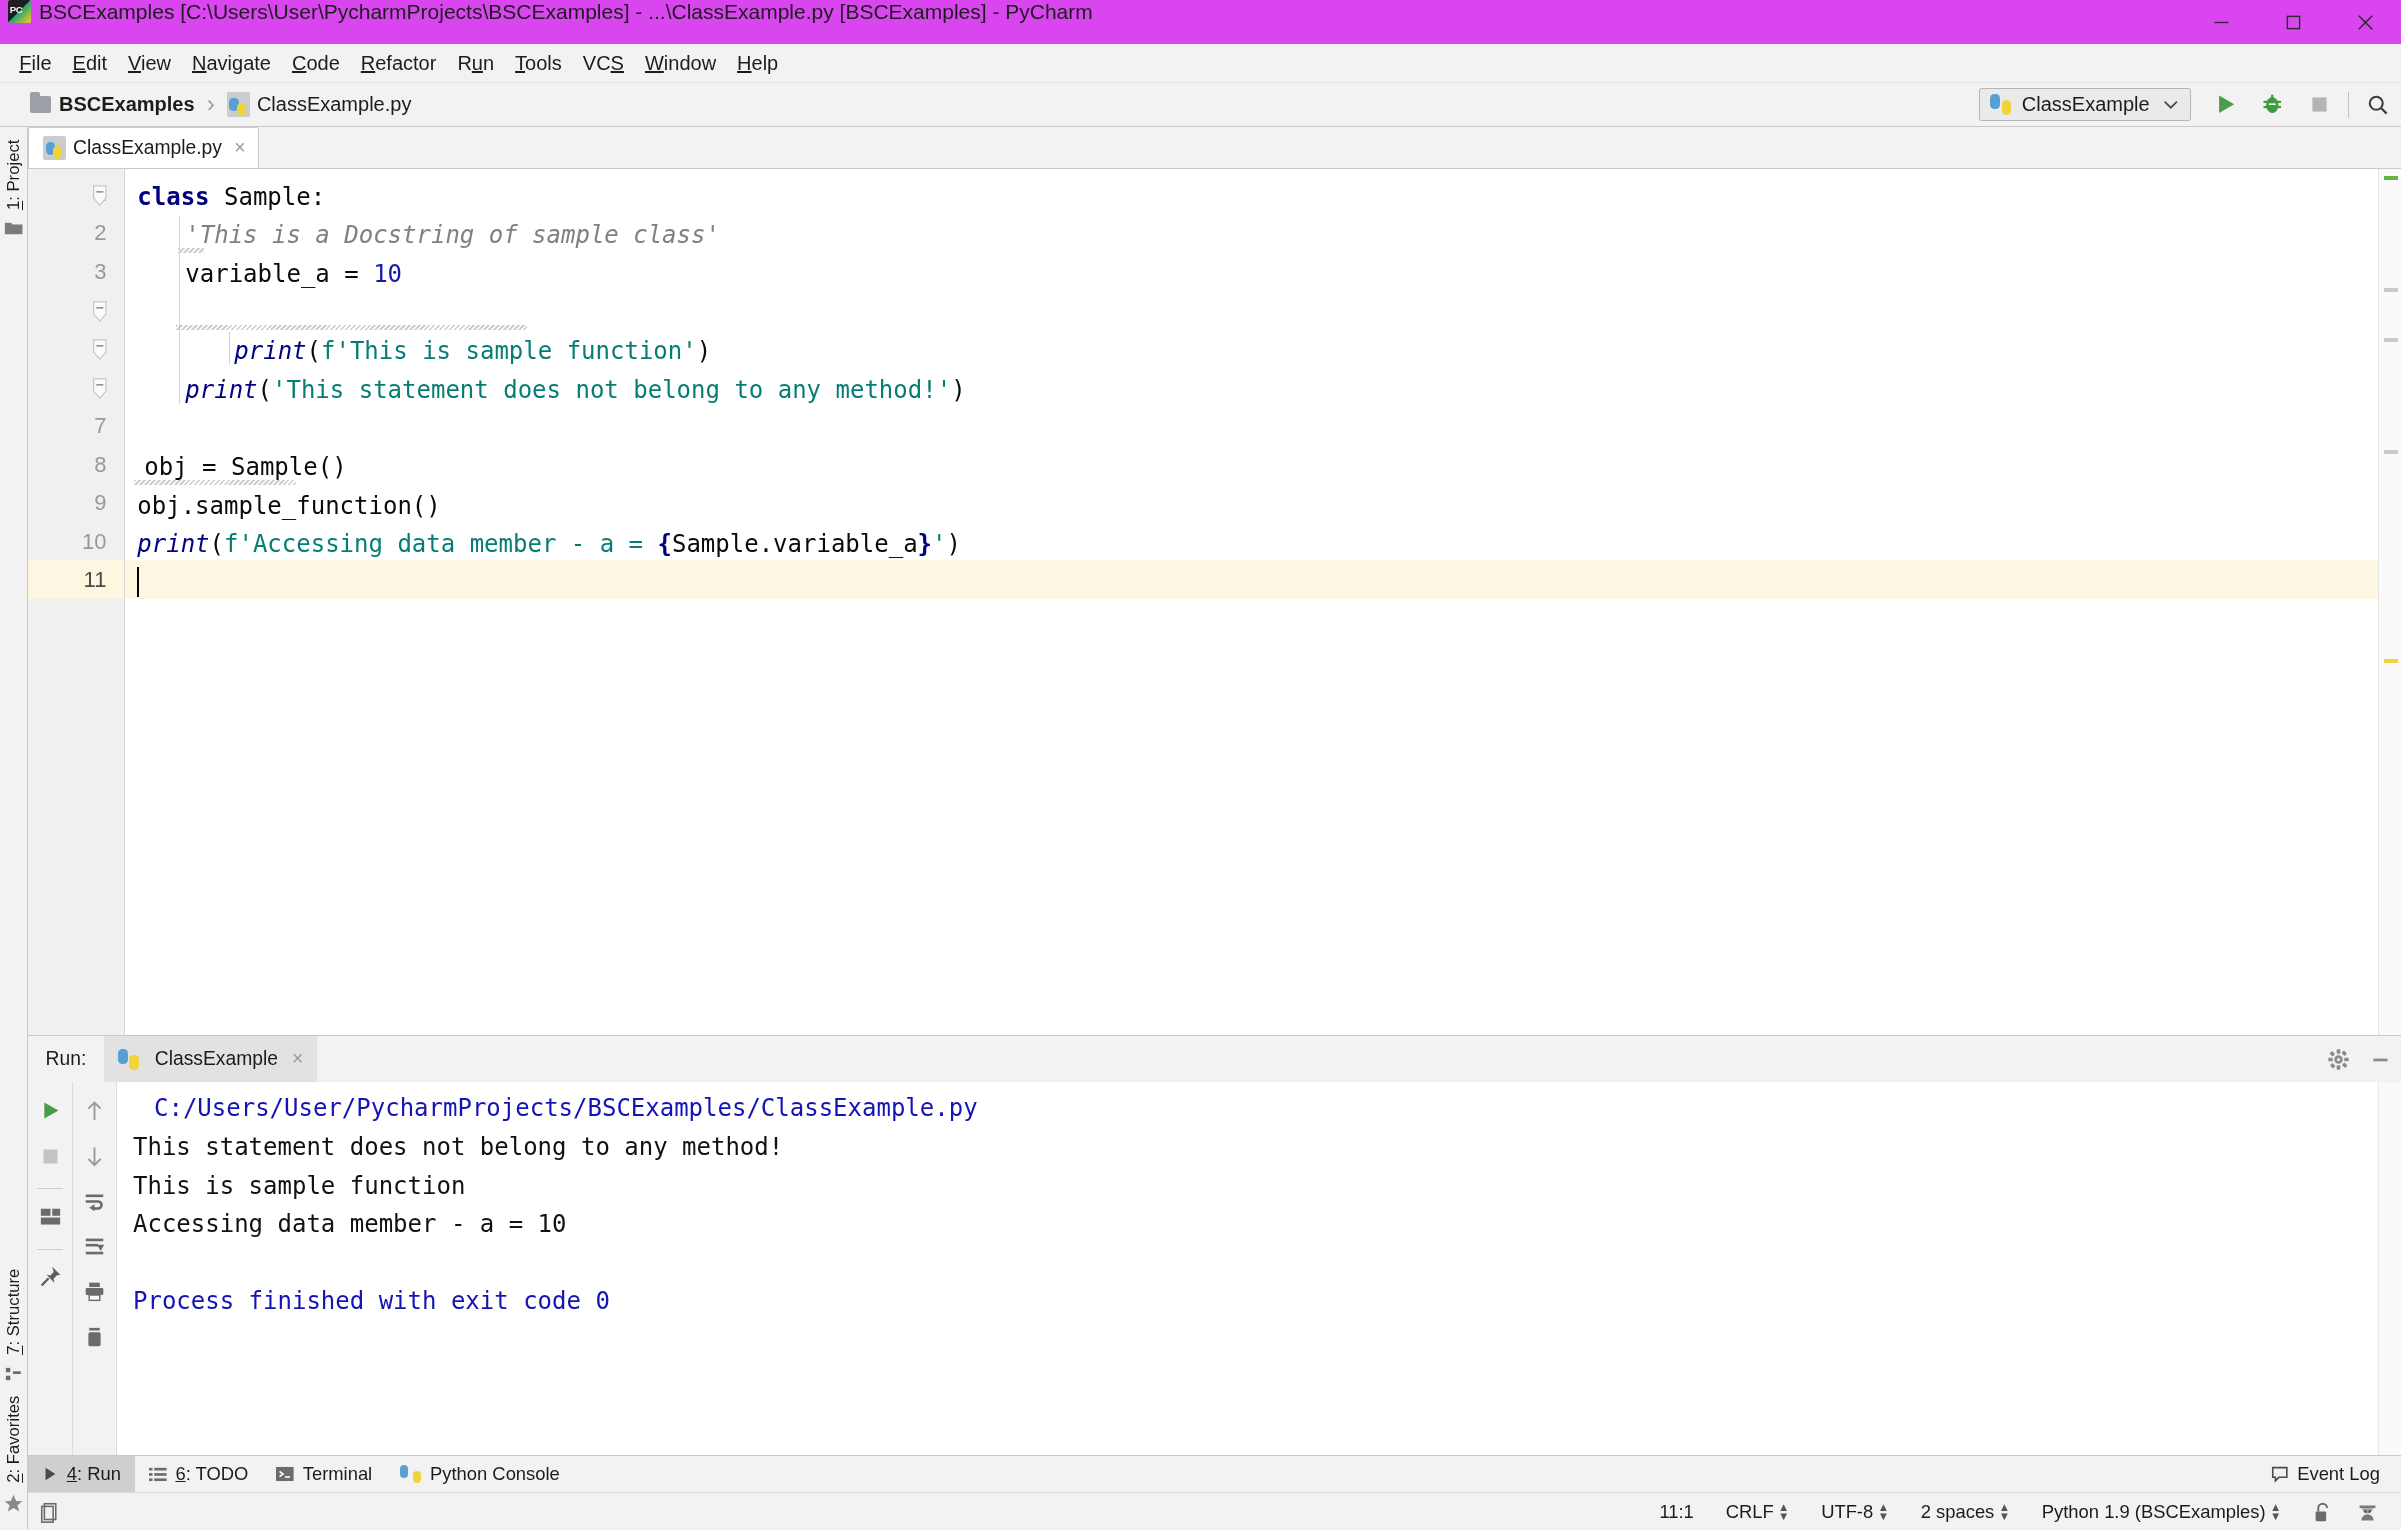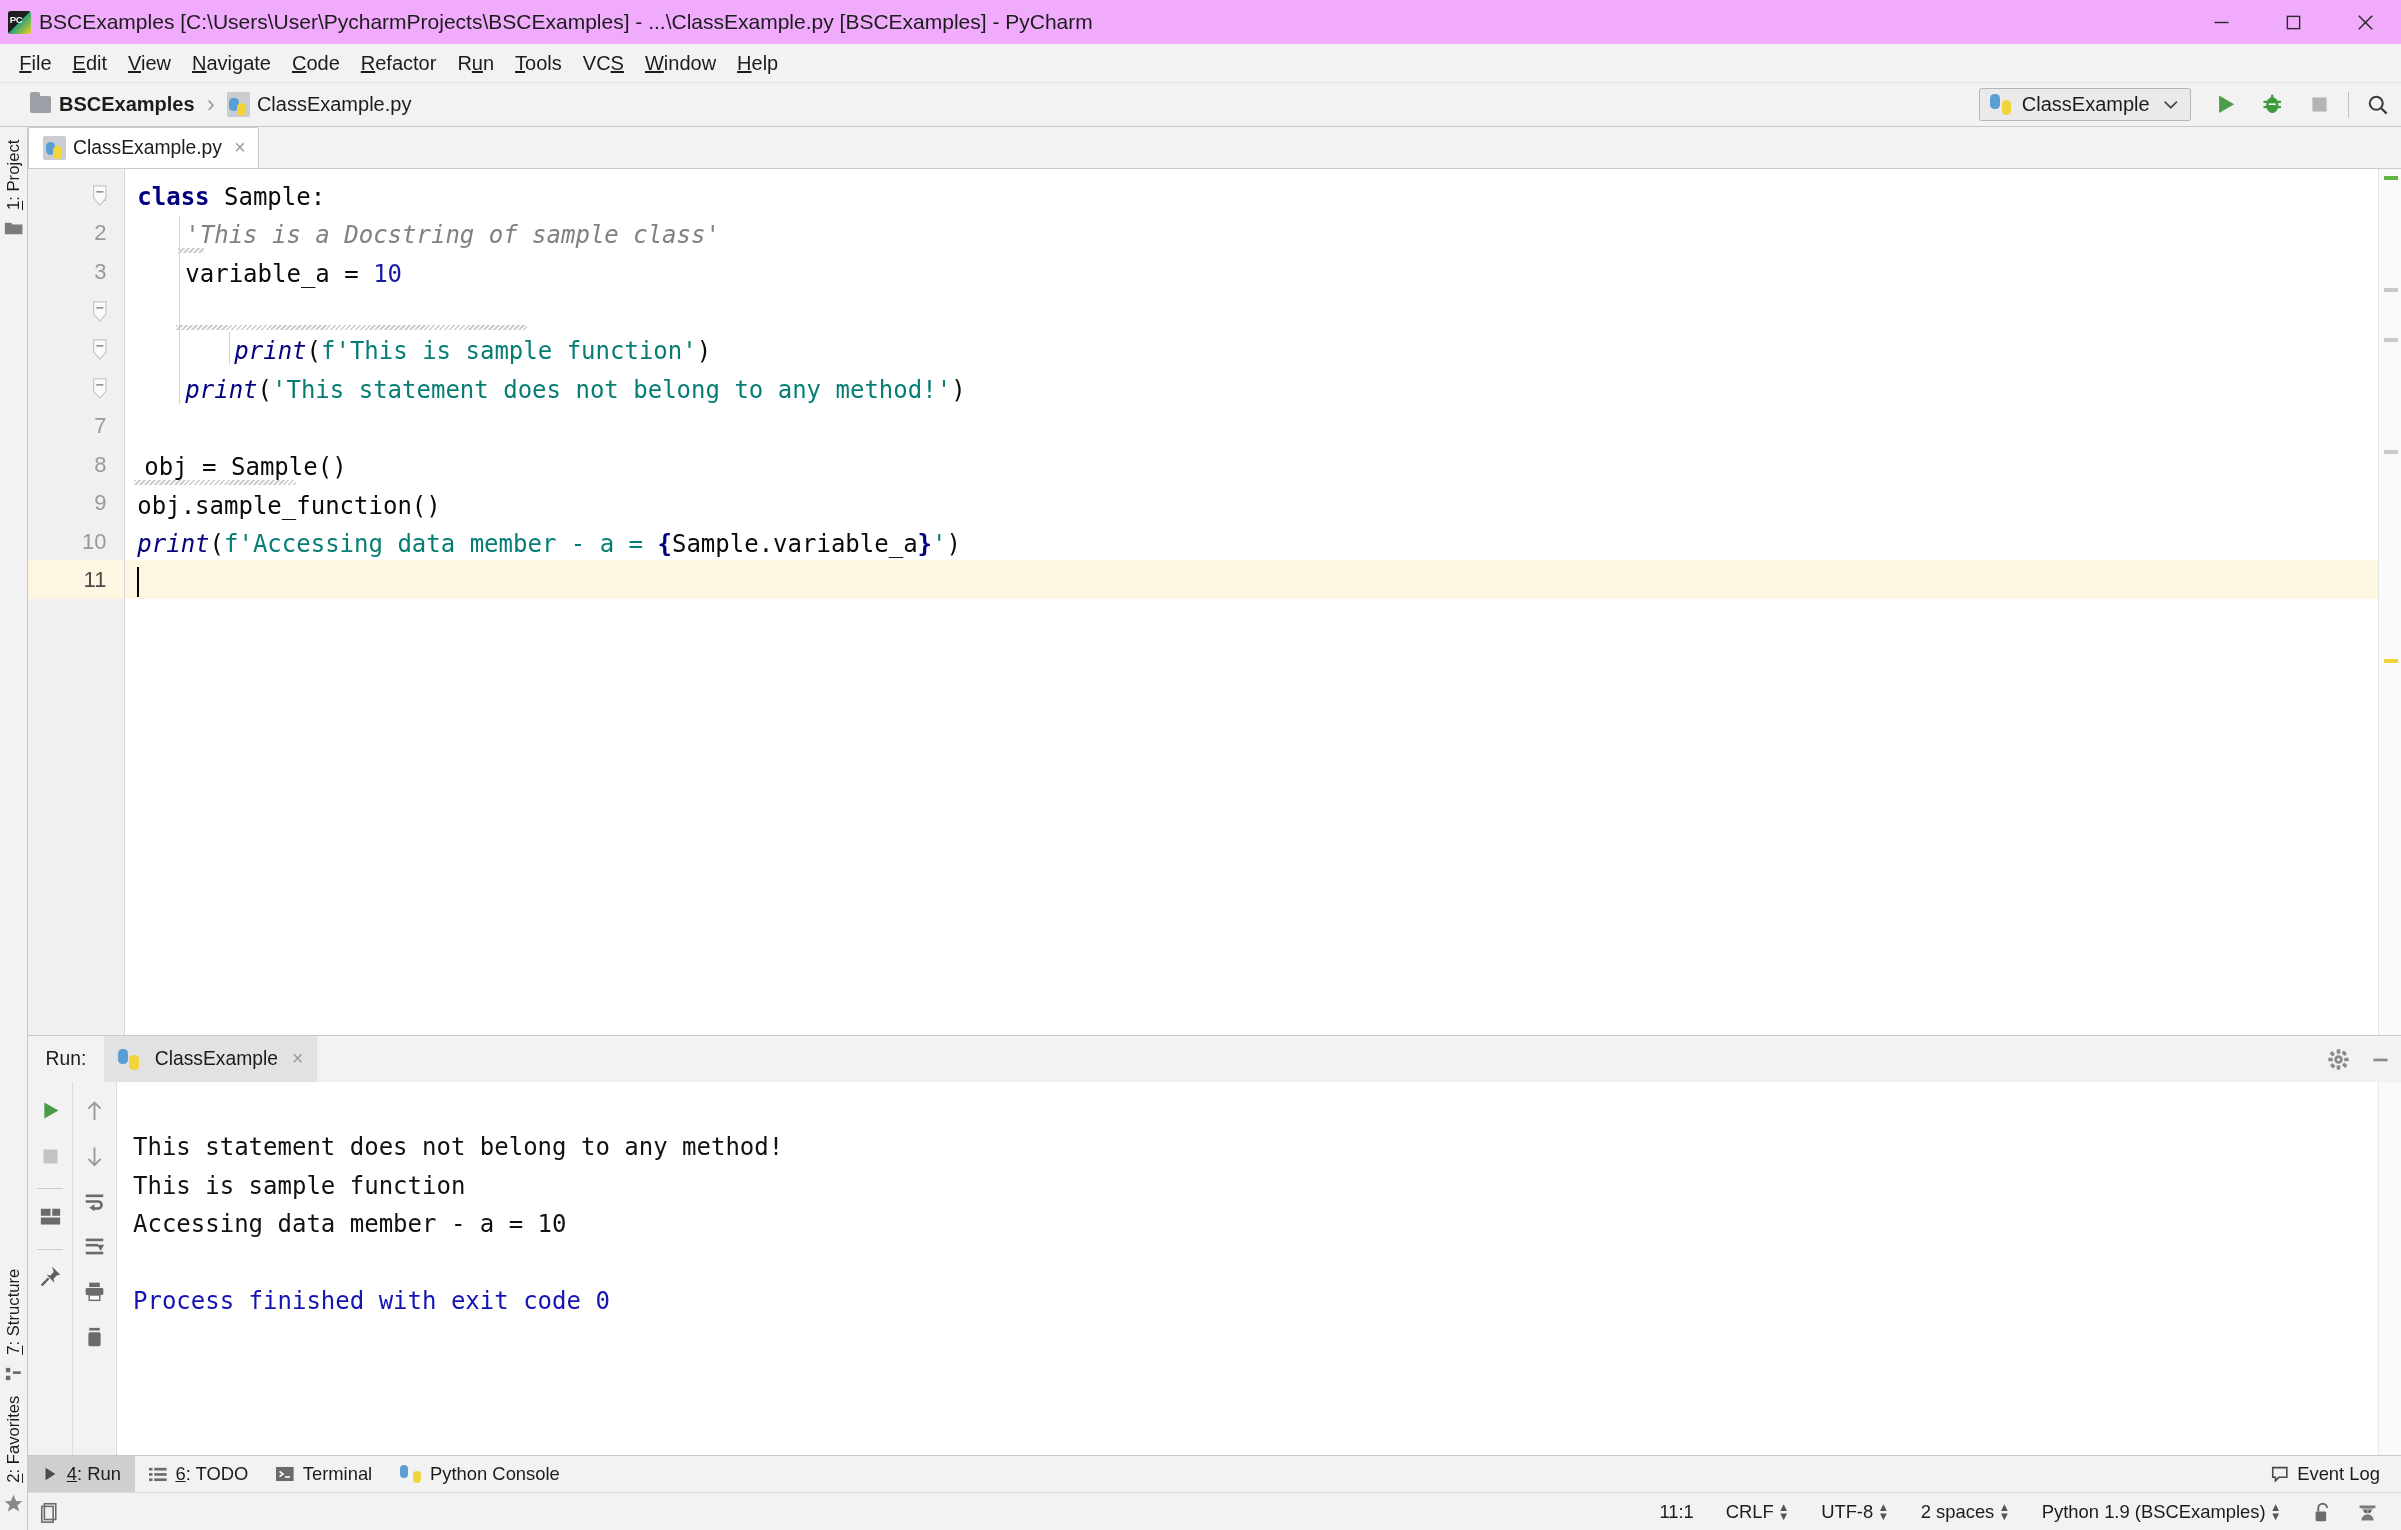--- a/index.html
+++ b/index.html
@@ -6,22 +6,22 @@
   html, body {
     width: 2401px; height: 1531px;
     background: #f2f2f2;
     font-family: "Liberation Sans", sans-serif;
     overflow: hidden;
   }
   body { display: flex; flex-direction: column; }
 
   
   .titlebar {
-    height: 44px; background: #f0abfc;
-    display: flex; align-items: center;
+    height: 44px; background: #d946ef;
+    display: flex; 
     flex: 0 0 44px;
   }
   .tb-icon {
     width: 23px; height: 23px; margin-left: 8px; margin-right: 8px;
     border-radius: 2.6px;
     background: linear-gradient(135deg,#1d1d1d 0%,#1d1d1d 48%,#21a179 48%,#f2d020 100%);
     position: relative; flex: 0 0 23px;
   }
   .tb-icon::after {
     content: "PC"; position: absolute; left: 1.8px; top: 3.5px;
@@ -546,20 +546,21 @@
             <div class="rr-btn">
               <svg width="21" height="23" viewBox="0 0 24 26">
                 <rect x="6" y="2" width="12" height="3" fill="#6b6b6b"></rect>
                 <rect x="5" y="7" width="14" height="16" rx="2" fill="#6b6b6b"></rect>
               </svg>
             </div>
           </div>
         </div>
 
         <div class="console" id="console">
+            <div class="conline link" style="top: 12.3px;">C:/Users/User/PycharmProjects/BSCExamples/ClassExample.py</div>
             <div class="conline" style="top: 51px;">This statement does not belong to any method!</div>
             <div class="conline" style="top: 90px;">This is sample function</div>
             <div class="conline" style="top: 128px;">Accessing data member - a = 10</div>
             <div class="conline" style="top: 167px;"></div>
             <div class="conline fin" style="top: 205px;">Process finished with exit code 0</div>
             <div class="console-scrollbar"></div>
           </div>
       </div>
     </div>
 

